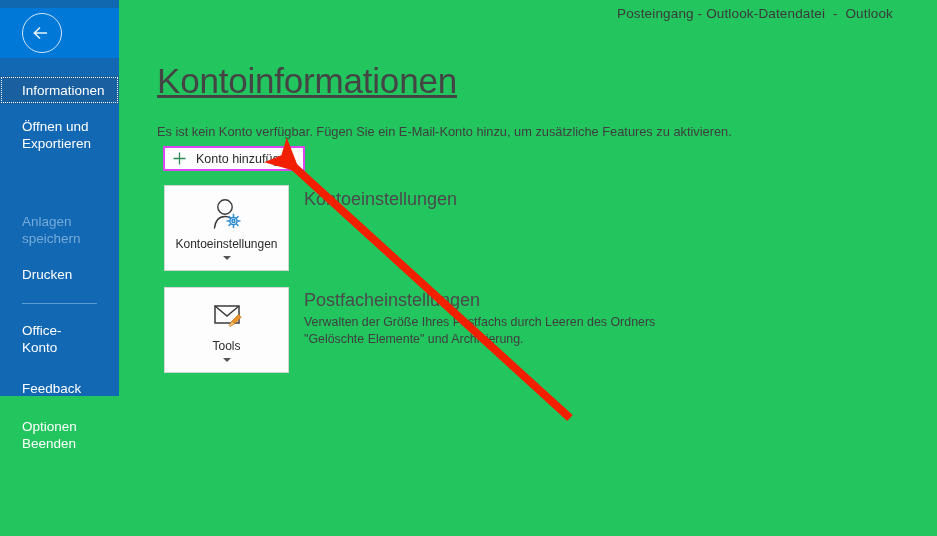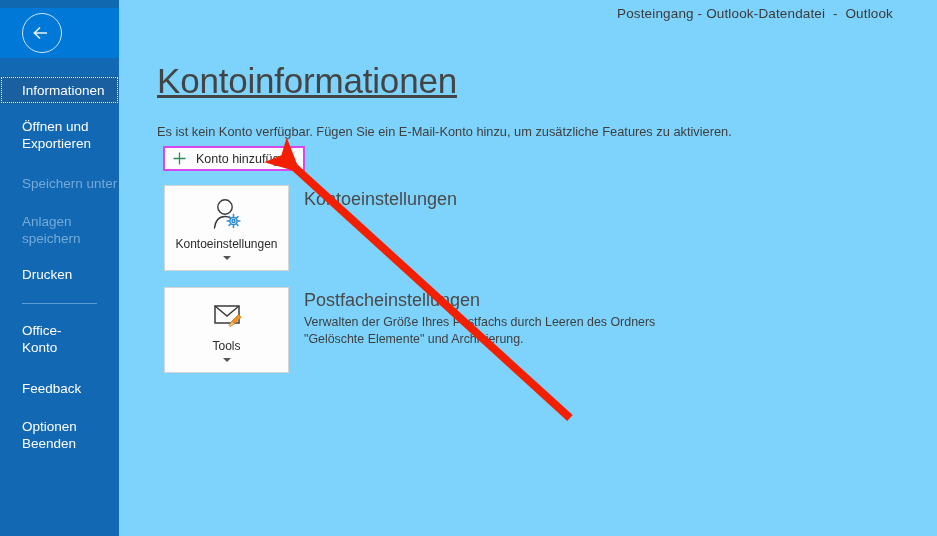--- a/index.html
+++ b/index.html
@@ -4,21 +4,21 @@
 <style>
   html, body {
     margin: 0;
     padding: 0;
     background: #ffffff;
   }
   #screen {
     position: relative;
     width: 937px;
     height: 536px;
-    background: #7dd3fc;
+    background: #22c55e;
     font-family: "Liberation Sans", sans-serif;
     overflow: hidden;
   }
 
   
   .titlebar {
     position: absolute;
     left: 0; top: 0;
     width: 937px; height: 26px;
     display: flex;
@@ -32,21 +32,21 @@
     font-size: 13.5px;
     color: #3b3b3b;
     letter-spacing: 0.15px;
     white-space: pre;
   }
 
   
   .sidebar {
     position: absolute;
     left: 0; top: 0;
-    width: 119px; height: 536px;
+    width: 119px; height: 396px;
     background: #1268b3;
   }
   .sidebar-topband {
     position: absolute;
     left: 0; top: 0;
     width: 119px; height: 8px;
     background: #1068b0;
   }
   .sidebar-backzone {
     position: absolute;
@@ -219,23 +219,20 @@
     </div>
 
     <div class="nav-item selected" style="top:76px;height:28px;">
       <span>Informationen</span>
     </div>
 
     <div class="nav-item" style="top:118px;height:34px;">
       <span>Öffnen und<br>Exportieren</span>
     </div>
 
-    <div class="nav-item disabled" style="top:174px;height:18px;">
-      <span>Speichern unter</span>
-    </div>
 
     <div class="nav-item disabled" style="top:213px;height:34px;">
       <span>Anlagen<br>speichern</span>
     </div>
 
     <div class="nav-item" style="top:265px;height:18px;">
       <span>Drucken</span>
     </div>
 
     <div class="nav-sep" style="top:303px;"></div>

